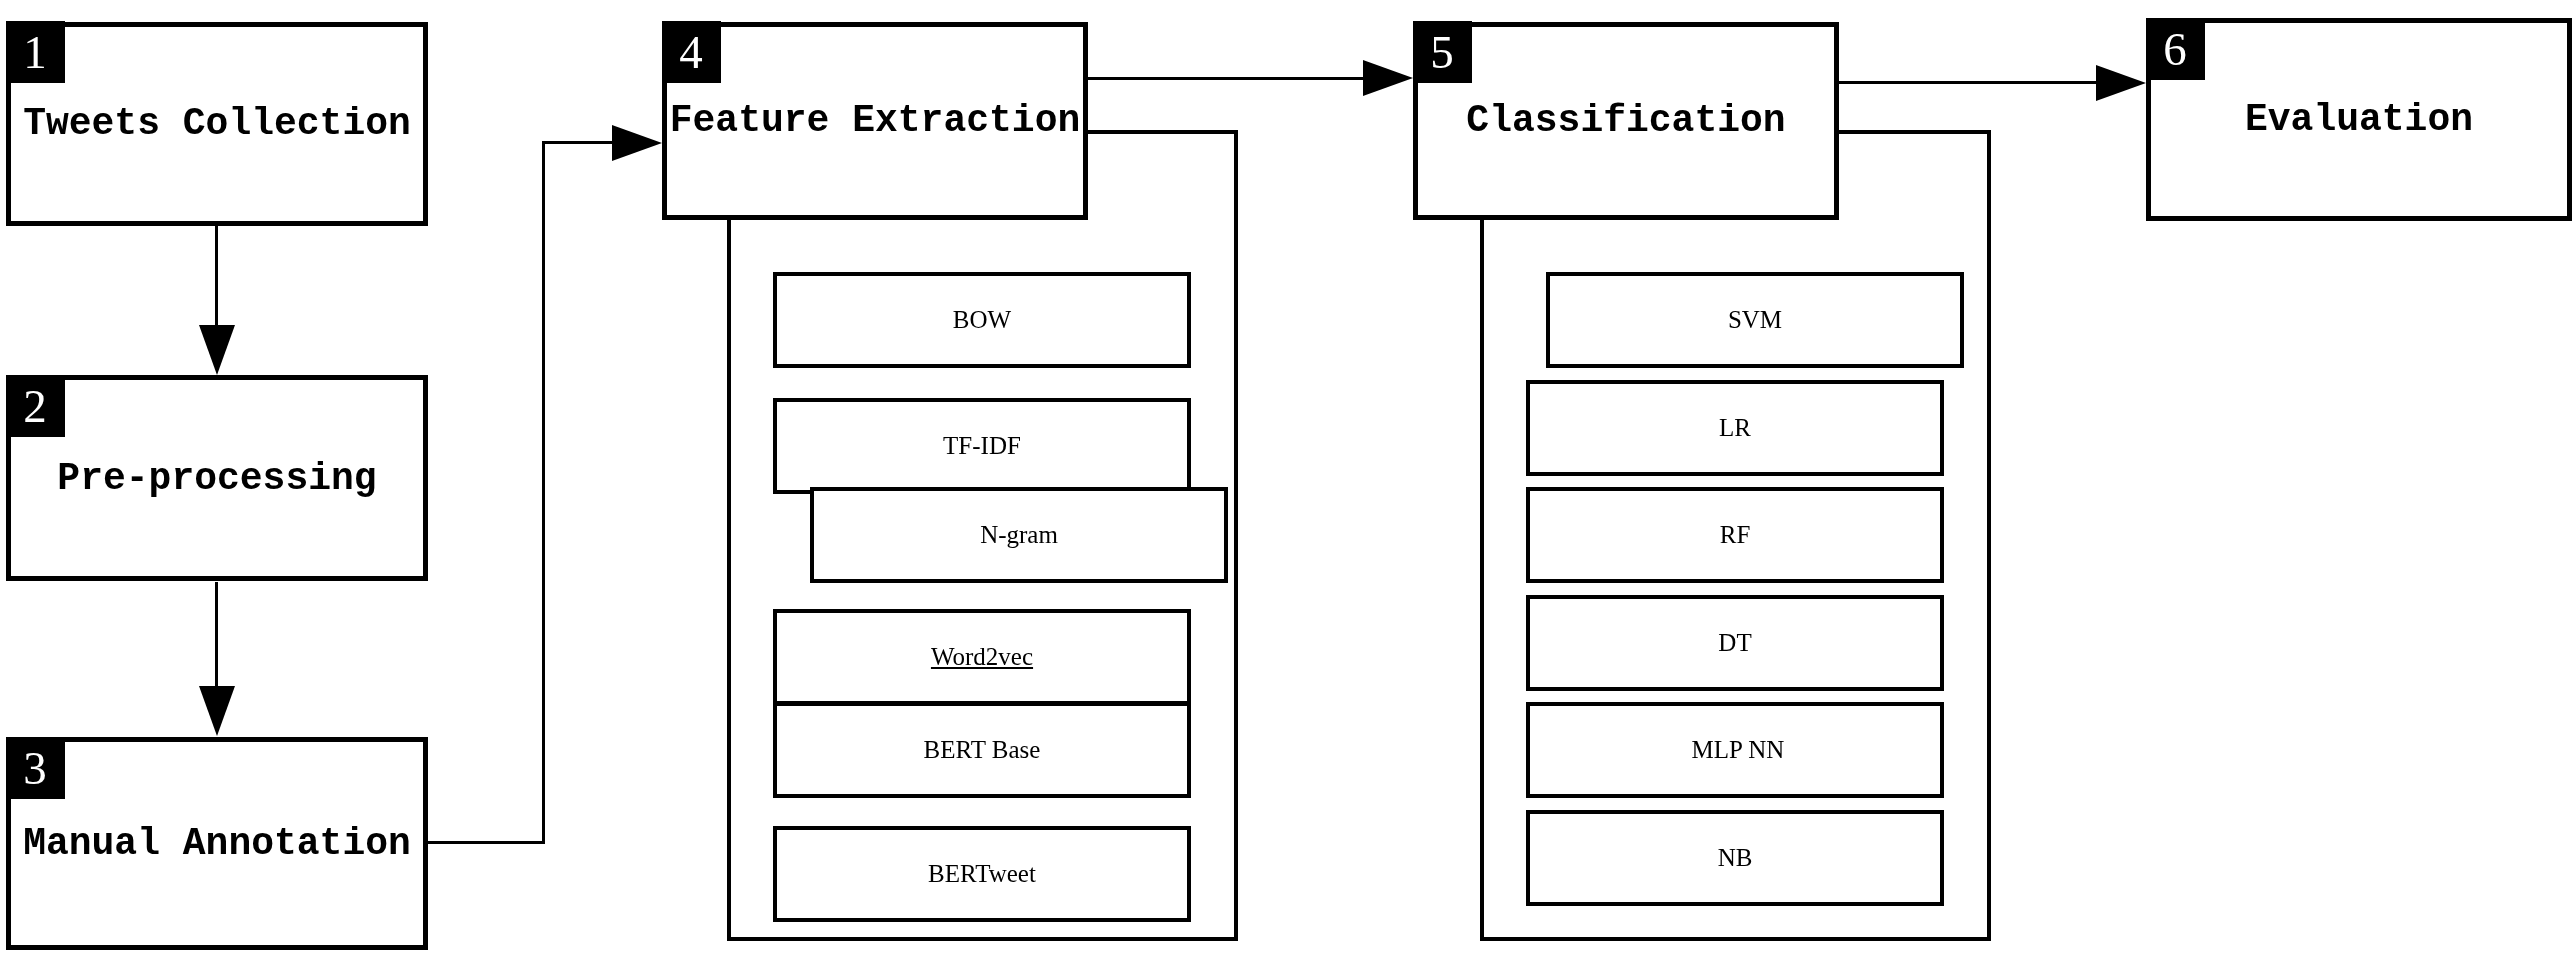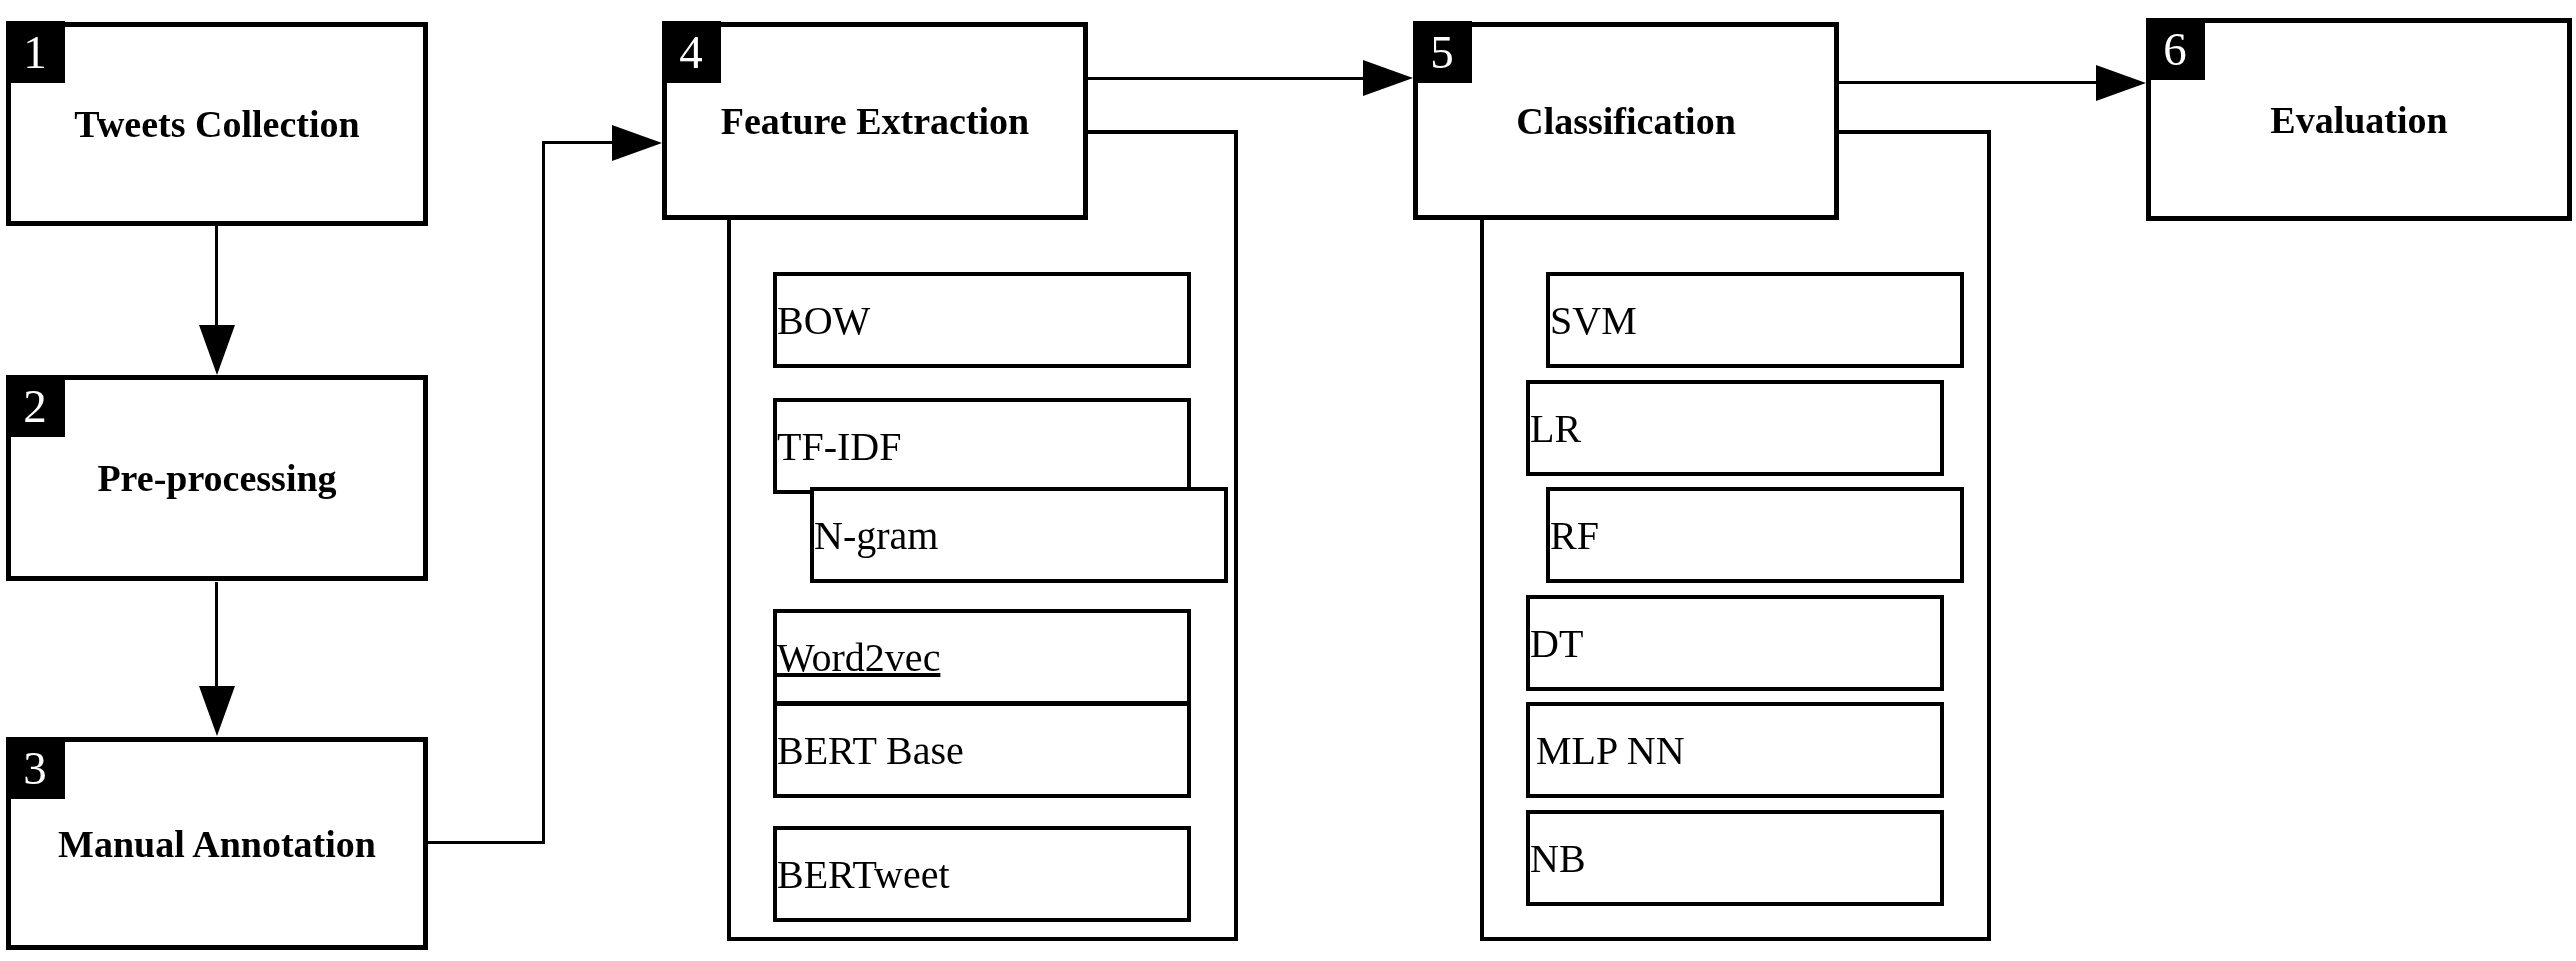--- a/index.html
+++ b/index.html
@@ -19,20 +19,21 @@
     display: flex;
     align-items: center;
     justify-content: center;
     z-index: 3;
   }
   .box-label {
     font-weight: 700;
     font-size: 38px;
     color: #000000;
     white-space: nowrap;
+    font-family: Liberation Mono, monospace;
   }
   .badge {
     position: absolute;
     top: -5.4px;
     left: -5.4px;
     width: 59px;
     height: 62px;
     background: #000000;
     color: #ffffff;
     display: flex;
@@ -51,22 +52,22 @@
   }
   .subbox {
     position: absolute;
     width: 418px;
     height: 96px;
     border: 4.2px solid #000000;
     box-sizing: border-box;
     background: #ffffff;
     display: flex;
     align-items: center;
-    justify-content: flex-start;
-    font-size: 40px;
+    justify-content: center;
+    font-size: 25px;
     font-weight: 400;
     color: #000000;
     z-index: 2;
     white-space: nowrap;
   }
   .hline { position: absolute; height: 3px; background: #000000; z-index: 2; }
   .vline { position: absolute; width: 3px; background: #000000; z-index: 2; }
   .arrow-right {
     position: absolute; width: 0; height: 0;
     border-top: 18px solid transparent;
@@ -108,21 +109,21 @@
   <div class="subbox" style="left:773px; top:810px;margin-top:16px;">
     <span>BERTweet</span>
   </div>
 
   <div class="subbox" style="left:1526px; top:272px;margin-left:20px;">
     <span>SVM</span>
   </div>
   <div class="subbox" style="left:1526px; top:380px;">
     <span>LR</span>
   </div>
-  <div class="subbox" style="left:1526px; top:487px;margin-left:20px;">
+  <div class="subbox" style="left:1526px; top:487px;">
     <span>RF</span>
   </div>
   <div class="subbox" style="left:1526px; top:595px;">
     <span>DT</span>
   </div>
   <div class="subbox" style="left:1526px; top:702px;padding-left:6px;">
     <span>MLP NN</span>
   </div>
   <div class="subbox" style="left:1526px; top:810px;">
     <span>NB</span>

